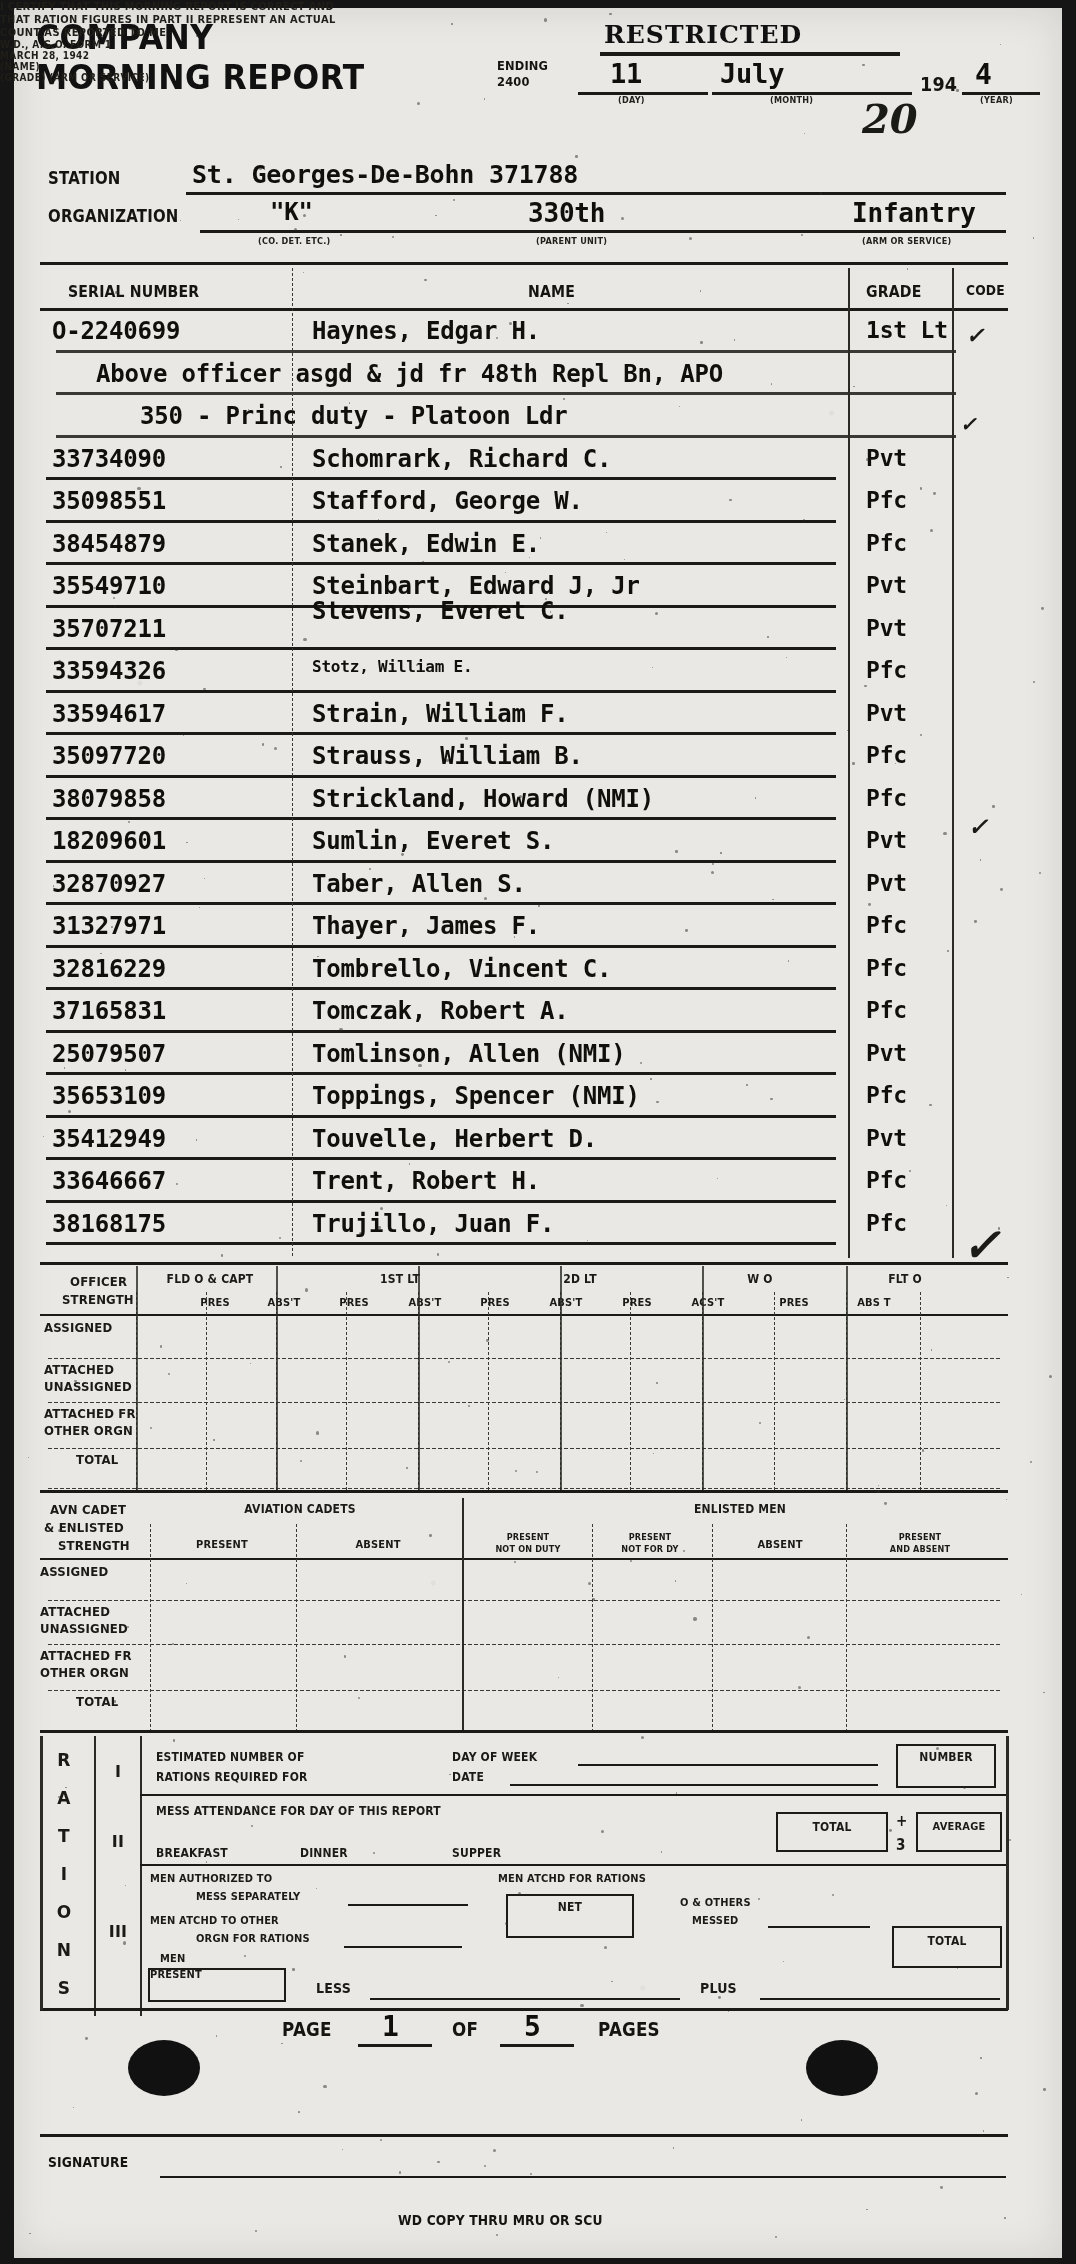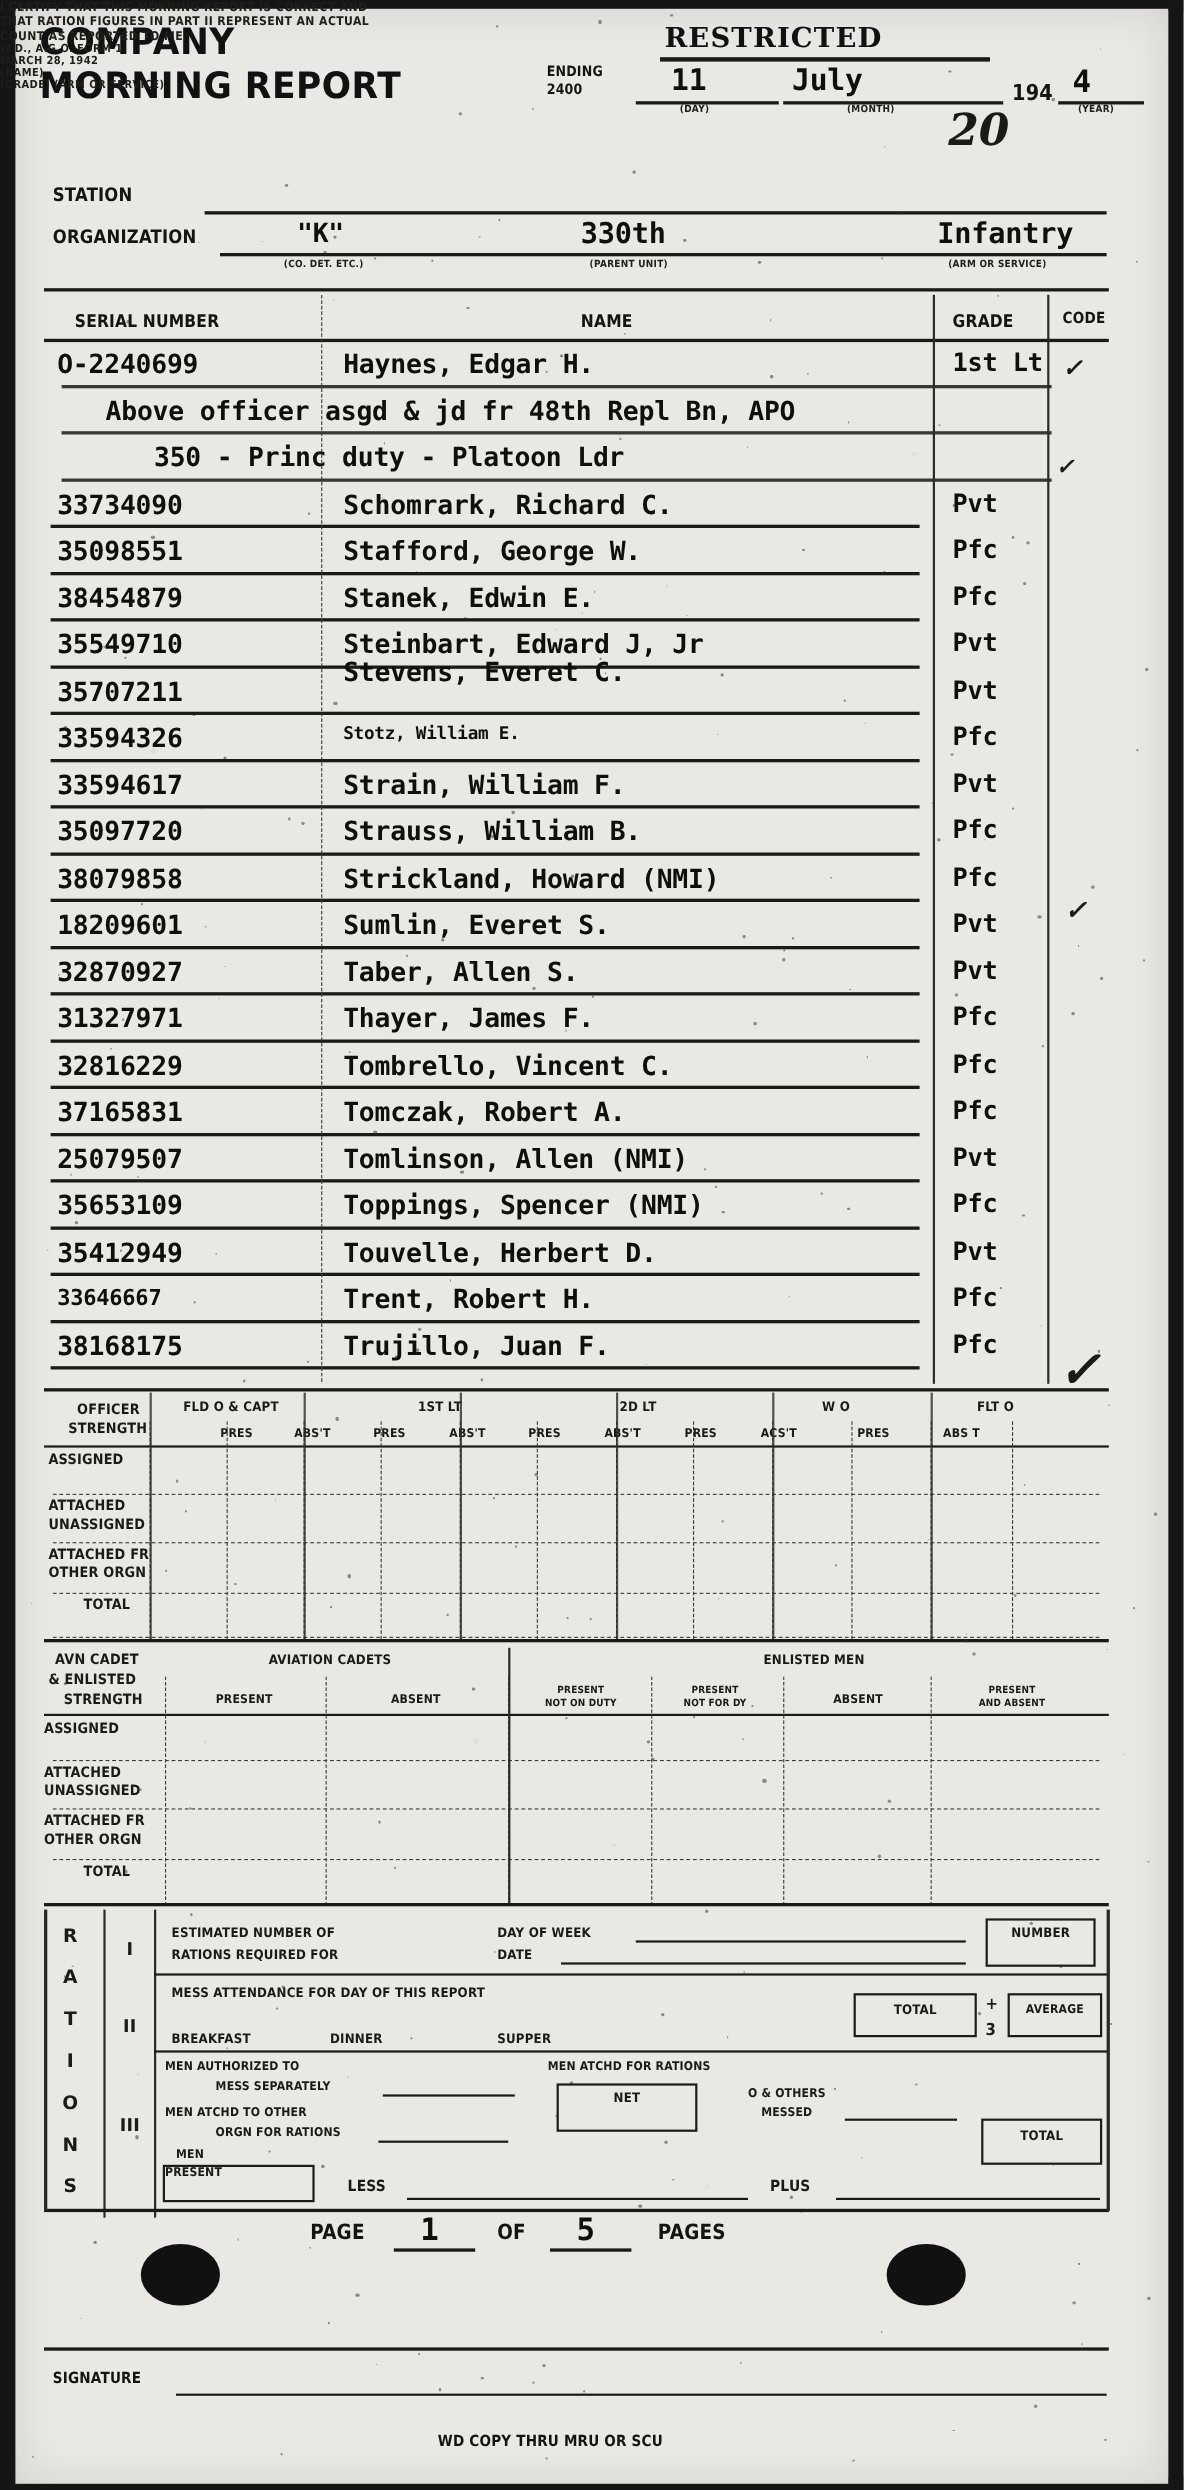--- a/index.html
+++ b/index.html
@@ -157,20 +157,21 @@
   <div class="ink tiny" style="left:770px; top:95px;">(MONTH)</div>
 
   <div class="ink formlabel" style="left:920px; top:72px; font-size:20px;">194</div>
   <div class="ink typed" style="left:975px; top:58px; font-size:28px;">4</div>
   <div class="rule" style="left:962px; top:92px; width:78px; height:3px;"></div>
   <div class="ink tiny" style="left:980px; top:95px;">(YEAR)</div>
 
   <div class="ink hand" style="left:862px; top:95px; font-size:40px;">20</div>
 
   <div class="ink formlabel" style="left:48px; top:168px; font-size:17px;">STATION</div>
+  <div class="ink typed" style="left:192px; top:160px; font-size:25px;">St. Georges-De-Bohn  371788</div>
   <div class="rule" style="left:186px; top:192px; width:820px; height:3px;"></div>
 
   <div class="ink formlabel" style="left:48px; top:206px; font-size:17px;">ORGANIZATION</div>
   <div class="ink typed" style="left:270px; top:198px; font-size:24px;">"K"</div>
   <div class="ink typed" style="left:528px; top:198px; font-size:26px;">330th</div>
   <div class="ink typed" style="left:852px; top:198px; font-size:26px;">Infantry</div>
   <div class="rule" style="left:200px; top:230px; width:806px; height:3px;"></div>
 
   <div class="ink tiny" style="left:258px; top:236px;">(CO. DET. ETC.)</div>
   <div class="ink tiny" style="left:536px; top:236px;">(PARENT UNIT)</div>
@@ -255,21 +256,21 @@
       <div class="ink typed" style="left:866px; top:1039.5px; font-size:23px;">Pvt</div>
       <div class="rule" style="left:46px; top:1072px; width:790px; height:3px; opacity:1;"></div>
       <div class="ink typed" style="left:52px; top:1082px; font-size:24px;">35653109</div>
       <div class="ink typed" style="left:312px; top:1082px; font-size:24px;">Toppings, Spencer (NMI)</div>
       <div class="ink typed" style="left:866px; top:1082px; font-size:23px;">Pfc</div>
       <div class="rule" style="left:46px; top:1114.5px; width:790px; height:3px; opacity:1;"></div>
       <div class="ink typed" style="left:52px; top:1124.5px; font-size:24px;">35412949</div>
       <div class="ink typed" style="left:312px; top:1124.5px; font-size:24px;">Touvelle, Herbert D.</div>
       <div class="ink typed" style="left:866px; top:1124.5px; font-size:23px;">Pvt</div>
       <div class="rule" style="left:46px; top:1157px; width:790px; height:3px; opacity:1;"></div>
-      <div class="ink typed" style="left:52px; top:1167px; font-size:20px;">33646667</div>
+      <div class="ink typed" style="left:52px; top:1167px; font-size:24px;">33646667</div>
       <div class="ink typed" style="left:312px; top:1167px; font-size:24px;">Trent, Robert H.</div>
       <div class="ink typed" style="left:866px; top:1167px; font-size:23px;">Pfc</div>
       <div class="rule" style="left:46px; top:1199.5px; width:790px; height:3px; opacity:1;"></div>
       <div class="ink typed" style="left:52px; top:1209.5px; font-size:24px;">38168175</div>
       <div class="ink typed" style="left:312px; top:1209.5px; font-size:24px;">Trujillo, Juan F.</div>
       <div class="ink typed" style="left:866px; top:1209.5px; font-size:23px;">Pfc</div>
       <div class="rule" style="left:46px; top:1242px; width:790px; height:3px; opacity:1;"></div>
     </div>
 
   <div class="dotted-v" style="left:292px; top:268px; height:990px;"></div>

